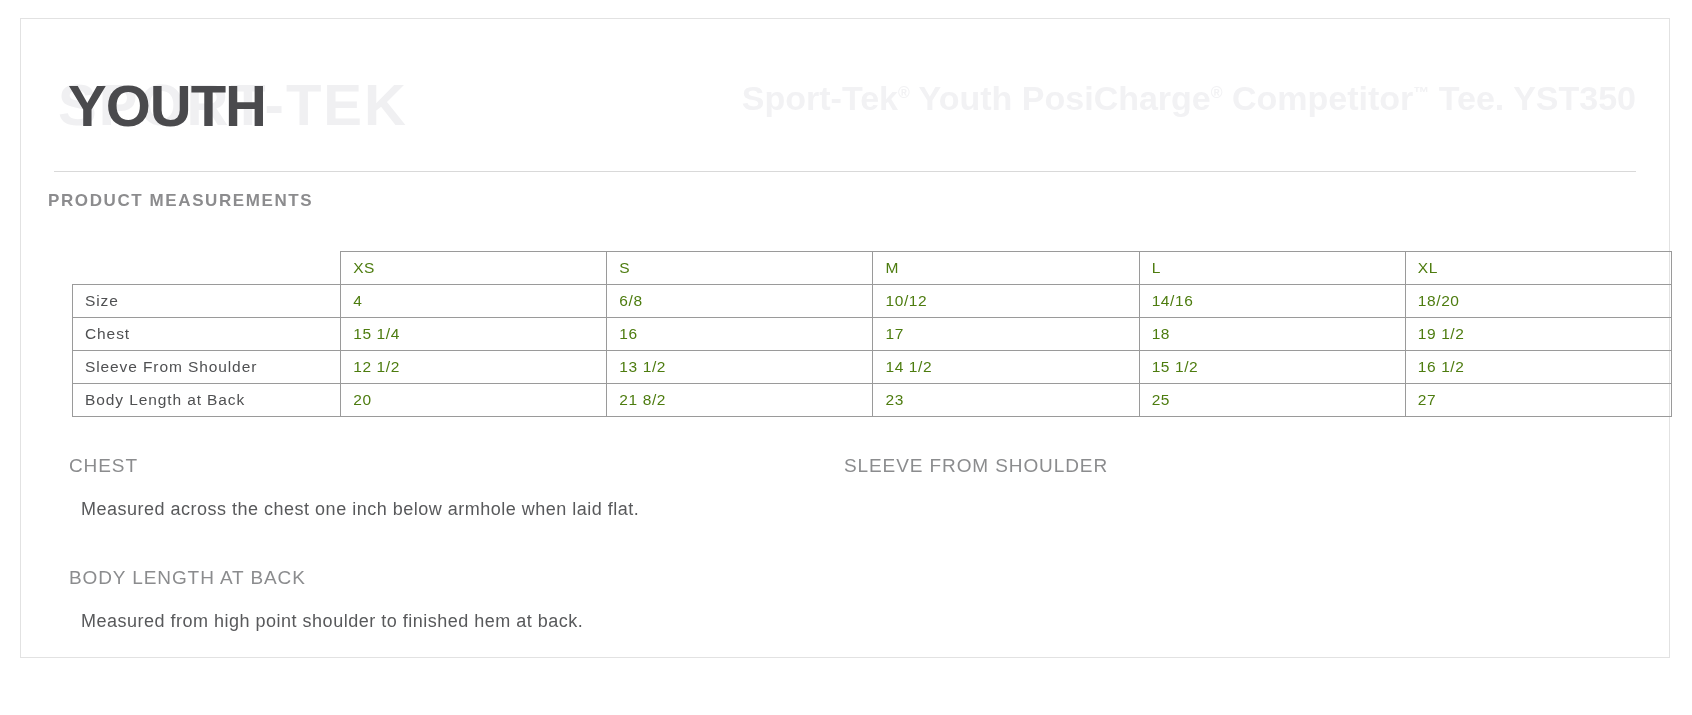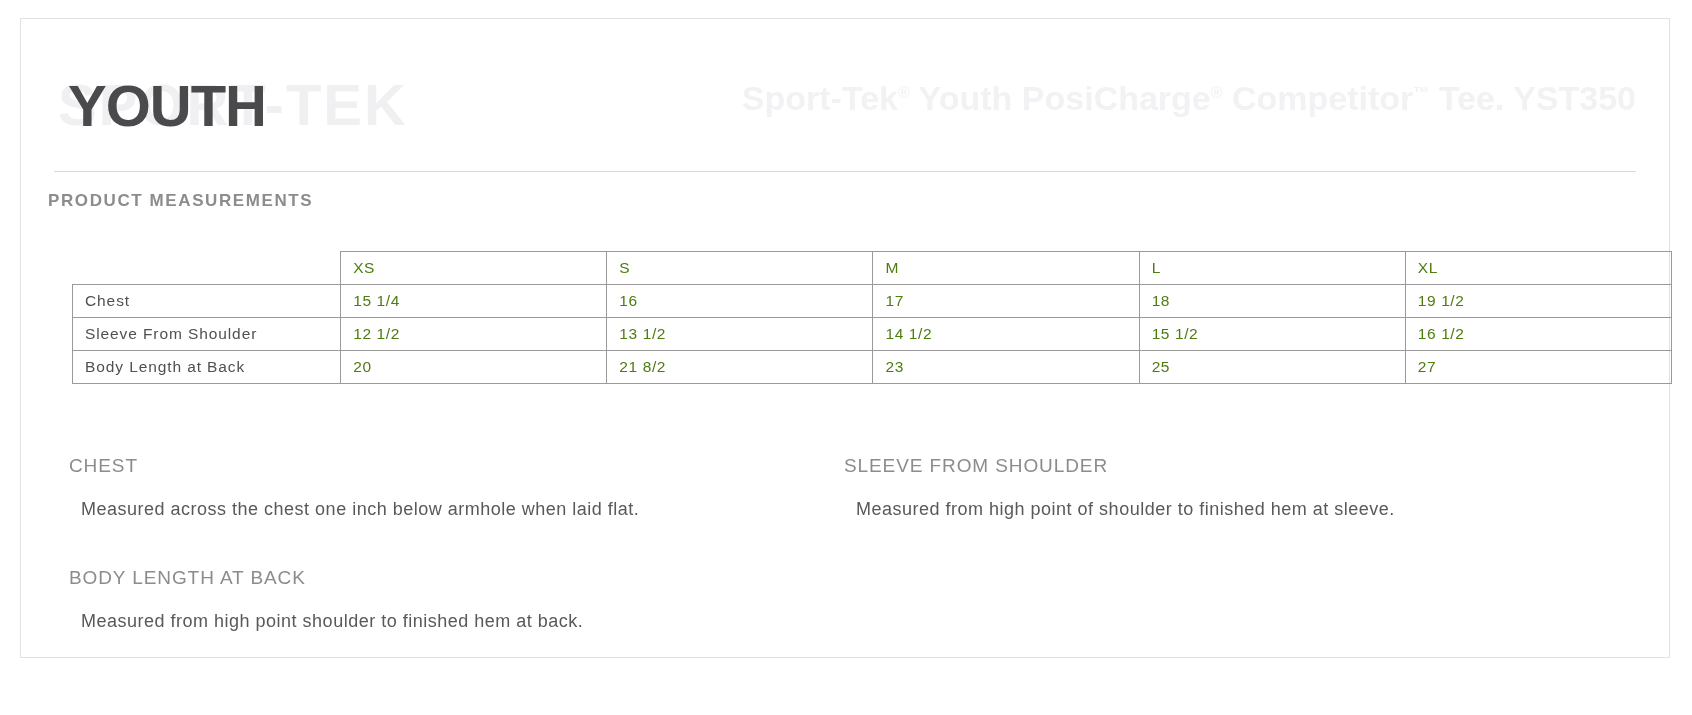--- a/index.html
+++ b/index.html
@@ -187,20 +187,28 @@
             <th class="corner"></th>
             <th>XS</th>
             <th>S</th>
             <th>M</th>
             <th>L</th>
             <th>XL</th>
           </tr>
         </thead>
         <tbody>
           <tr>
+            <td class="rowlabel">Size</td>
+            <td>4</td>
+            <td>6/8</td>
+            <td>10/12</td>
+            <td>14/16</td>
+            <td>18/20</td>
+          </tr>
+          <tr>
             <td class="rowlabel">Chest</td>
             <td>15 1/4</td>
             <td>16</td>
             <td>17</td>
             <td>18</td>
             <td>19 1/2</td>
           </tr>
           <tr>
             <td class="rowlabel">Sleeve From Shoulder</td>
             <td>12 1/2</td>
@@ -222,21 +230,20 @@
     </div>
 
     <div class="notes">
       <div class="note-row">
         <div class="note left">
           <h3>CHEST</h3>
           <p>Measured across the chest one inch below armhole when laid flat.</p>
         </div>
         <div class="note right">
           <h3>SLEEVE FROM SHOULDER</h3>
-          <p>Measured from high point of shoulder to finished hem at sleeve.</p>
         </div>
       </div>
       <div class="note-row">
         <div class="note left">
           <h3>BODY LENGTH AT BACK</h3>
           <p>Measured from high point shoulder to finished hem at back.</p>
         </div>
       </div>
     </div>
 

